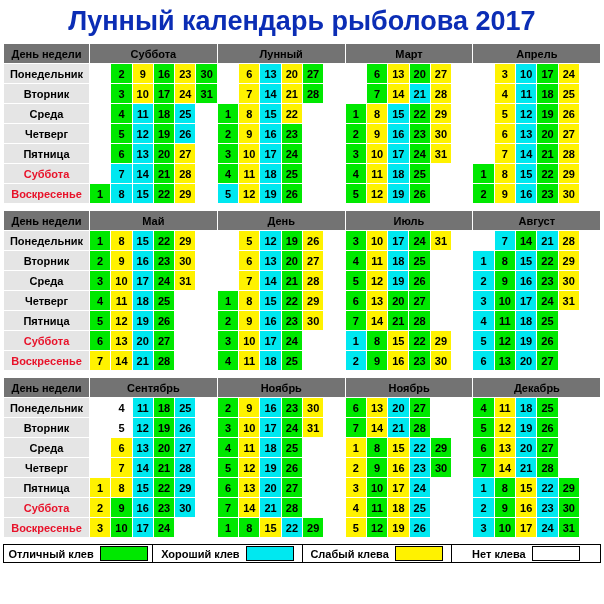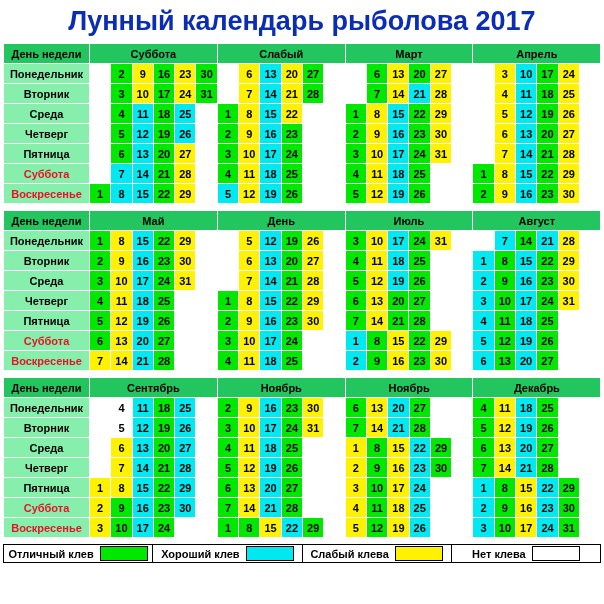--- a/index.html
+++ b/index.html
@@ -27,27 +27,27 @@
     border:1px solid #ffffff;
     padding:0;
     height:19px;
     font-size:11px;
     text-align:center;
     vertical-align:middle;
     font-weight:bold;
     color:#000;
   }
   .hdr-red{
-    background:#22c55e;
+    background:#737373;
     color:#ffffff;
     font-weight:bold;
     font-size:11.5px;
   }
   .daylabel{
-    background:#86efac;
+    background:#e5e5e5;
     color:#000000;
     text-align:right;
     padding-right:5px;
     font-weight:bold;
     font-size:11.5px;
     width:86px;
   }
   .daylabel.red{color:#e8122a;}
   .c-green{background:#00e800;}
   .c-cyan{background:#00e8f0;}
@@ -117,21 +117,21 @@
             <col style="width: 21.3px;">
             <col style="width: 21.3px;">
             <col style="width: 21.3px;">
             <col style="width: 21.3px;">
             <col style="width: 21.3px;">
           </colgroup>
           <thead>
             <tr>
               <th class="hdr-red">День недели</th>
               <th colspan="6" class="hdr-red">Суббота</th>
-              <th colspan="6" class="hdr-red">Слабый</th>
+              <th colspan="6" class="hdr-red">Лунный</th>
               <th colspan="6" class="hdr-red">Март</th>
               <th colspan="6" class="hdr-red">Апрель</th>
             </tr>
           </thead>
           <tbody>
             <tr>
               <td class="daylabel">Понедельник</td>
               <td class="c-white"></td>
               <td class="c-green">2</td>
               <td class="c-yellow">9</td>

